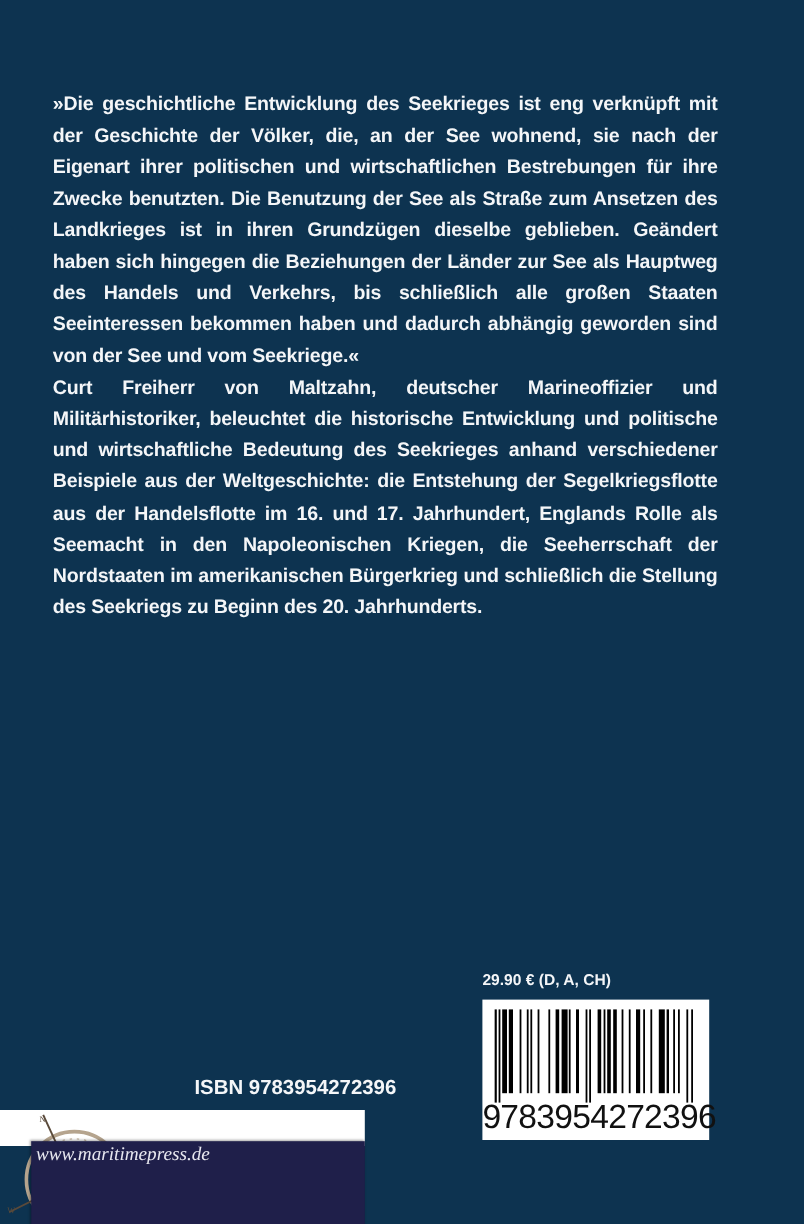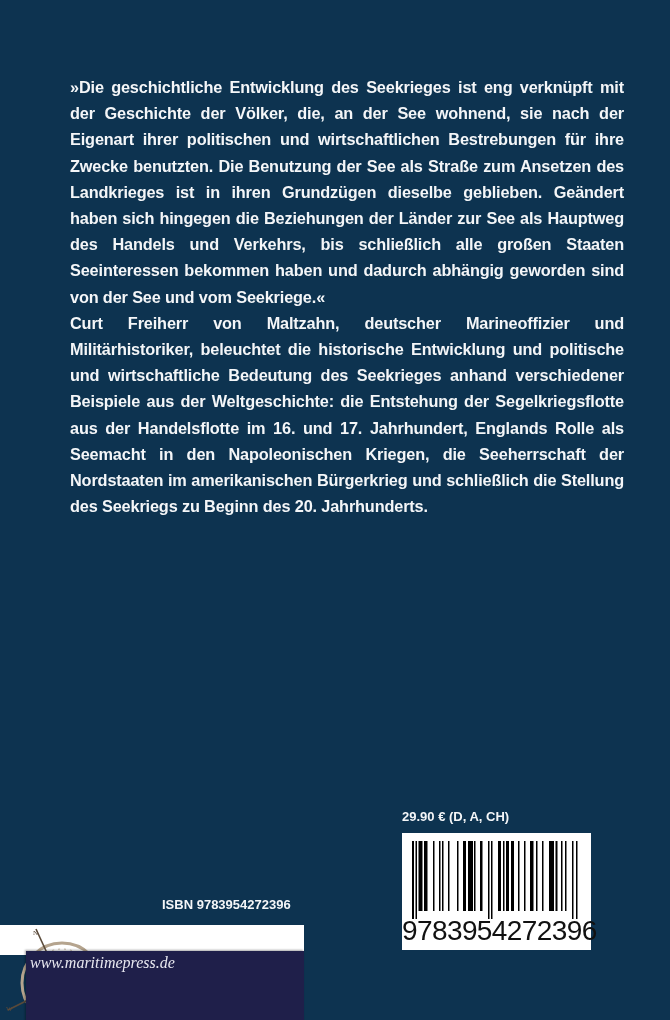--- a/index.html
+++ b/index.html
@@ -4,21 +4,21 @@
 <style>
   html, body { margin: 0; padding: 0; }
   body {
     width: 670px; height: 1020px; overflow: hidden;
     background: #0d3350;
     position: relative;
     font-family: "Liberation Sans", "DejaVu Sans", sans-serif;
     color: #f4f6f8;
   }
   .blurb {
-    position: absolute; left: 70px; top: 74px; width: 554px;
+    position: absolute; left: 44px; top: 74px; width: 554px;
     font-size: 16.3px; line-height: 26.2px; font-weight: bold;
     letter-spacing: -0.15px;
   }
   .blurb p { margin: 0; text-align: justify; }
   .blurb p.last-left { text-align-last: left; }
   .price {
     position: absolute; left: 402px; top: 809px; width: 190px;
     text-align: left; font-size: 13px; font-weight: bold;
   }
   .barcode-box {
@@ -28,21 +28,21 @@
   .barcode-bars {
     position: absolute; left: 10px; top: 8px; width: 170px; height: 78px;
   }
   .barcode-digits {
     position: absolute; left: 0; top: 82px; width: 189px; text-align: right;
     font-family: "Liberation Sans", sans-serif; color: #111;
     font-size: 28px; letter-spacing: -0.6px; line-height: 32px;
   }
   .isbn {
     position: absolute; left: 162px; top: 897px;
-    font-size: 13px; font-weight: bold;
+    font-size: 17px; font-weight: bold;
   }
   .logo-white {
     position: absolute; left: 0; top: 925px; width: 304px; height: 30px;
     background: #ffffff;
   }
   .logo-compass {
     position: absolute; left: 0; top: 925px; width: 120px; height: 95px;
   }
   .logo-navy {
     position: absolute; left: 26px; top: 951px; width: 278px; height: 72px;

